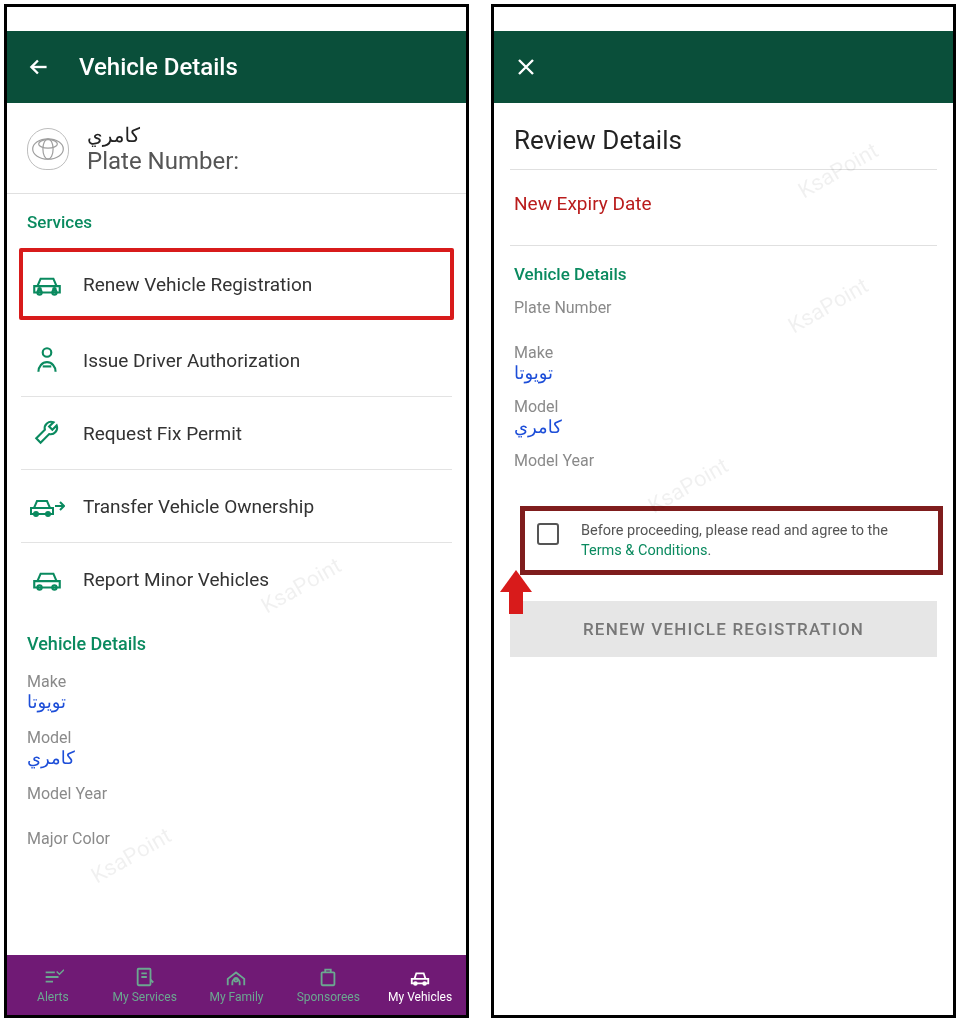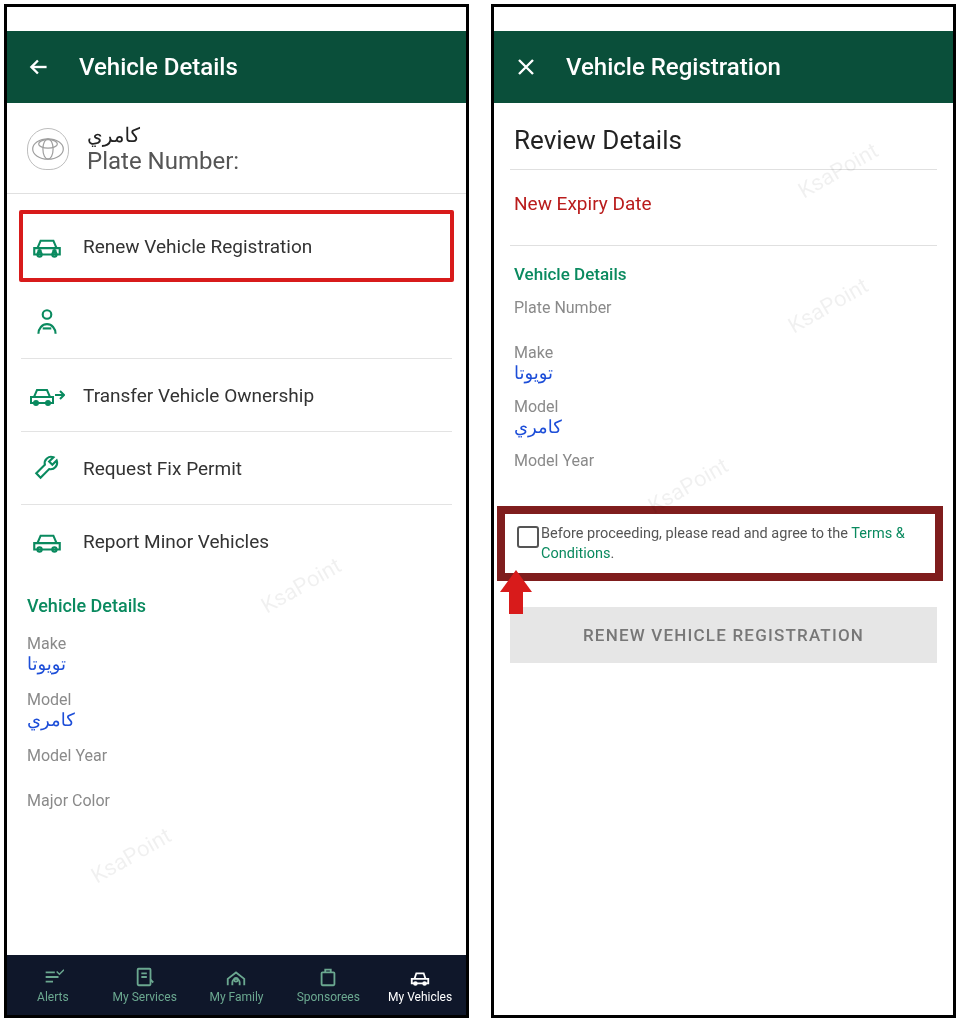--- a/index.html
+++ b/index.html
@@ -112,21 +112,21 @@
   }
   .field-value {
     font-size: 18px;
     color: #1d4ed8;
     margin-bottom: 16px;
   }
   .bottom-nav {
     position: absolute;
     left:0; right:0; bottom:0;
     height: 60px;
-    background: #0f172a;
+    background: #701a75;
     display: flex;
     justify-content: space-around;
     align-items: center;
   }
   .bottom-nav .tab {
     flex:1;
     text-align:center;
     color: #6ba890;
     font-size: 12px;
     cursor: pointer;
@@ -152,26 +152,26 @@
   }
   .details2 .section-hdr {
     color: #0a8a5f;
     font-size: 17px;
     font-weight: 500;
     margin-bottom: 14px;
   }
   .details2 .field-label { margin-top: 26px; }
   .details2 .field-value { margin-bottom: 0; }
   .terms-box {
-    margin: 36px 10px 0 3px;
-    border: 8px solid #7f1d1d;
+    margin: 36px 10px 0 26px;
+    border: 5px solid #7f1d1d;
     padding: 10px 12px;
     display: flex;
     align-items: flex-start;
-    gap: 2px;
+    gap: 22px;
     position: relative;
   }
   .checkbox {
     width: 22px; height: 22px;
     border: 2px solid #555;
     border-radius: 3px;
     background: #fff;
     flex-shrink: 0;
     cursor: pointer;
     margin-top: 2px;
@@ -245,20 +245,21 @@
           <ellipse cx="20" cy="14" rx="6" ry="12"></ellipse>
           <ellipse cx="20" cy="8" rx="11" ry="5"></ellipse>
         </svg>
       </div>
       <div>
         <div class="name">كامري</div>
         <div class="plate">Plate Number:</div>
       </div>
     </div>
 
+    <div class="section-title">Services</div>
 
     <div class="services">
 
       <div class="service-item highlight">
         <span class="icon">
           <svg viewBox="0 0 32 24" width="34" height="26" fill="none" stroke="currentColor" stroke-width="2">
             <path d="M4 14h24v6H4z"></path>
               <path d="M7 14l3-7h12l3 7"></path>
               <circle cx="9" cy="20" r="2"></circle>
               <circle cx="23" cy="20" r="2"></circle>
@@ -270,45 +271,46 @@
       </div>
 
       <div class="service-item">
         <span class="icon">
           <svg viewBox="0 0 24 28" width="28" height="30" fill="none" stroke="currentColor" stroke-width="2">
             <circle cx="12" cy="7" r="4"></circle>
               <path d="M4 25c0-5 3.5-9 8-9s8 4 8 9"></path>
               <path d="M8 20h8"></path>
           </svg>
         </span>
+        <span class="label">Issue Driver Authorization</span>
+      </div>
+
+      <div class="service-item">
+        <span class="icon">
+          <svg viewBox="0 0 28 28" width="30" height="30" fill="none" stroke="currentColor" stroke-width="2">
+            <path d="M20 4a6 6 0 0 0-8 7L4 19l4 4 8-8a6 6 0 0 0 7-8l-4 4-3-3 4-4z"></path>
+          </svg>
+        </span>
+        <span class="label">Request Fix Permit</span>
       </div>
 
       <div class="service-item">
         <span class="icon">
           <svg viewBox="0 0 36 24" width="36" height="26" fill="none" stroke="currentColor" stroke-width="2">
             <path d="M2 14h22v6H2z"></path>
               <path d="M5 14l3-7h10l3 7"></path>
               <circle cx="7" cy="20" r="2"></circle>
               <circle cx="19" cy="20" r="2"></circle>
             <path d="M26 12h8"></path>
               <path d="M31 8l4 4-4 4"></path>
           </svg>
         </span>
         <span class="label">Transfer Vehicle Ownership</span>
       </div>
 
-      <div class="service-item">
-        <span class="icon">
-          <svg viewBox="0 0 28 28" width="30" height="30" fill="none" stroke="currentColor" stroke-width="2">
-            <path d="M20 4a6 6 0 0 0-8 7L4 19l4 4 8-8a6 6 0 0 0 7-8l-4 4-3-3 4-4z"></path>
-          </svg>
-        </span>
-        <span class="label">Request Fix Permit</span>
-      </div>
-
       <div class="service-item" style="border-bottom:none">
         <span class="icon">
           <svg viewBox="0 0 32 24" width="34" height="26" fill="none" stroke="currentColor" stroke-width="2">
             <path d="M4 14h24v6H4z"></path>
               <path d="M7 14l3-7h12l3 7"></path>
               <circle cx="9" cy="20" r="2"></circle>
               <circle cx="23" cy="20" r="2"></circle>
               <path d="M12 14h8" stroke-width="1.5"></path>
           </svg>
         </span>
@@ -374,21 +376,20 @@
   </div>
 </div>
 
 <div class="phone">
   <div class="appbar">
     <div class="nav-icon">
       <svg viewBox="0 0 24 24" width="24" height="24" fill="none" stroke-width="2.4">
           <path d="M5 5l14 14M19 5L5 19"></path>
         </svg>
     </div>
-    <div class="appbar-title">Vehicle Registration</div>
   </div>
 
   <div class="content">
     <div class="review-title">Review Details</div>
     <div class="hr"></div>
     <div class="expiry">New Expiry Date</div>
     <div class="hr"></div>
 
     <div class="details2" style="padding-top:18px">
       <div class="section-hdr">Vehicle Details</div>

